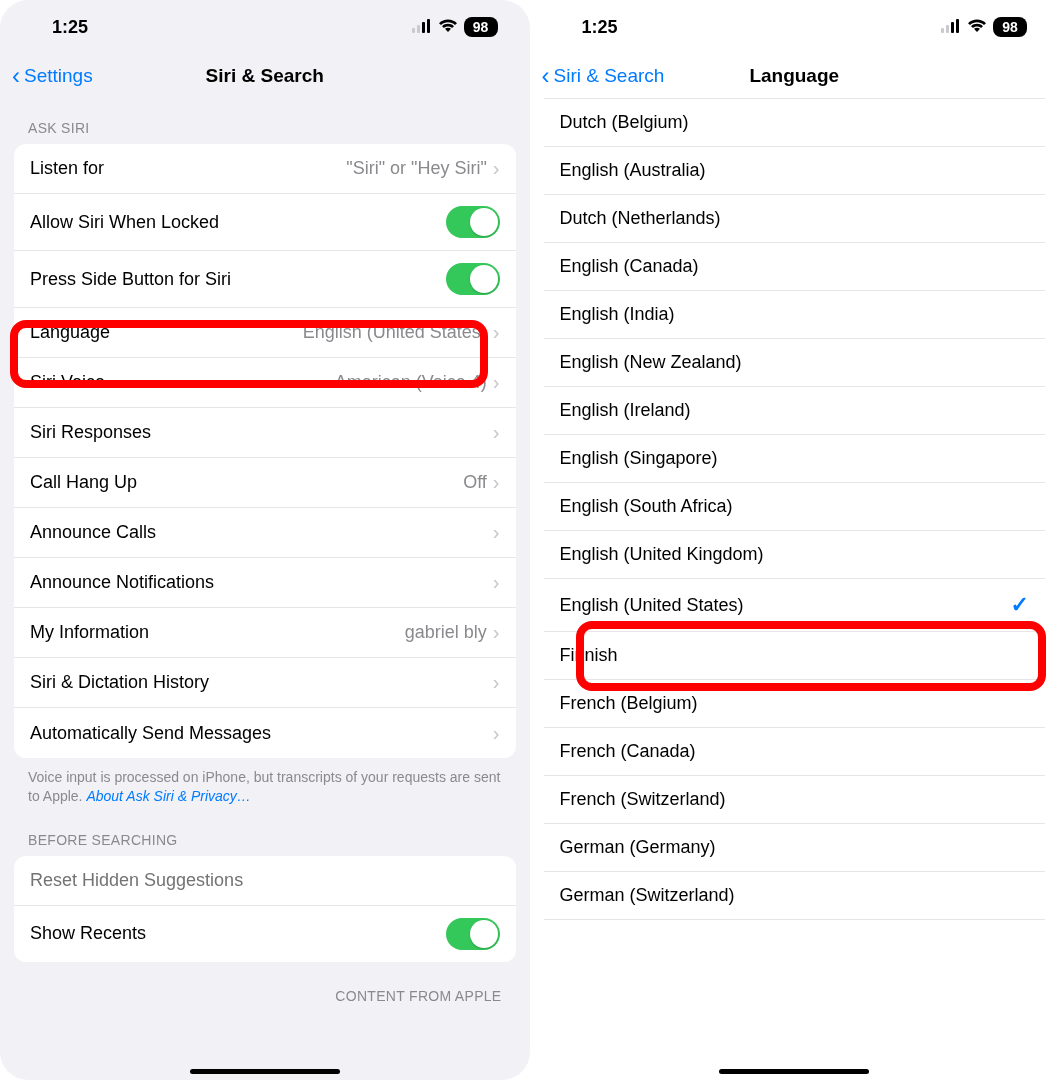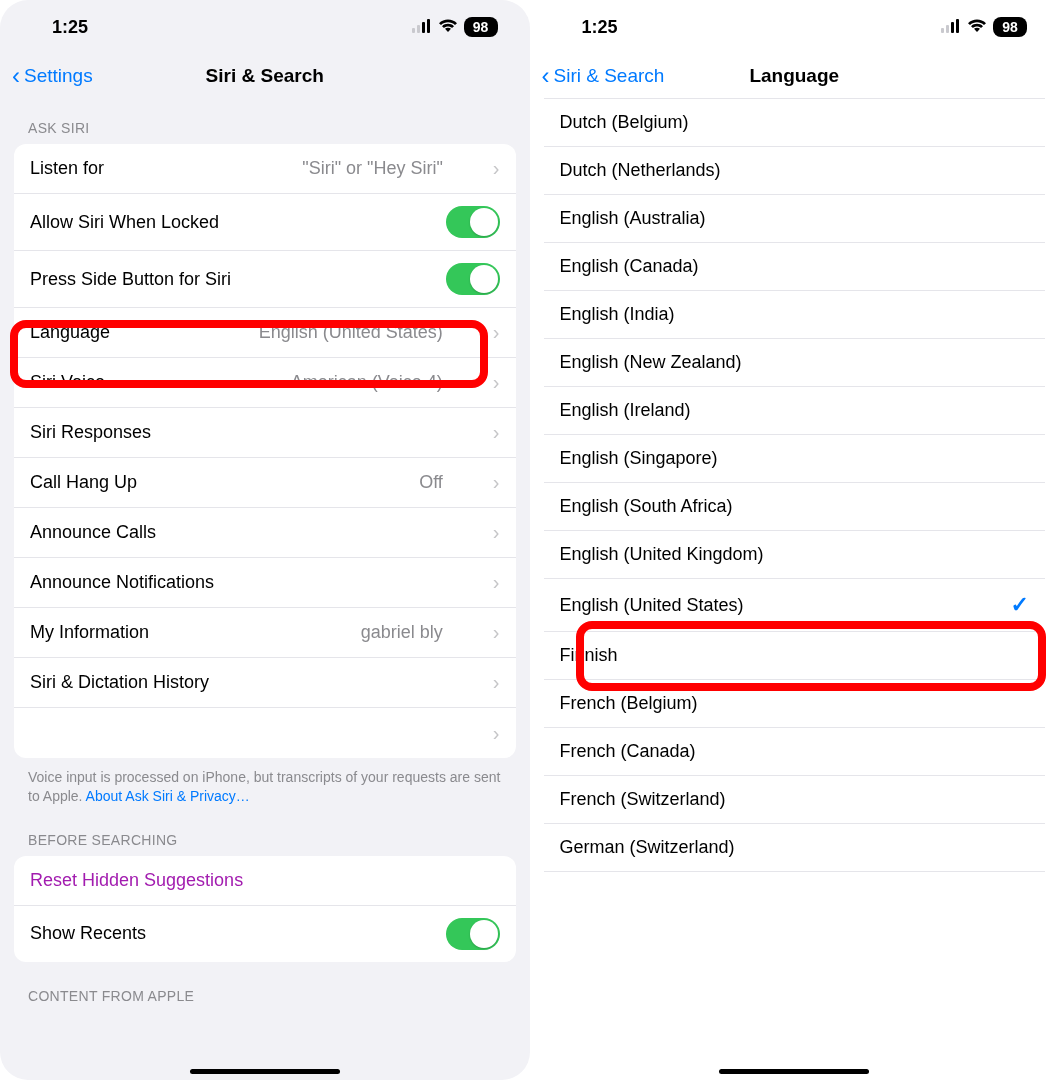--- a/index.html
+++ b/index.html
@@ -77,44 +77,43 @@
     margin: 0 14px;
     overflow: hidden;
   }
   .row {
     display: flex;
     align-items: center;
     min-height: 50px;
     padding: 12px 16px 12px 16px;
     border-bottom: 1px solid #e5e5ea;
     font-size: 18px;
-    gap: 44px;
   }
   .group .row:last-child { border-bottom: none; }
   .row .label { flex: 0 0 auto; color: #000; }
   .row .spacer { flex: 1; }
   .row .value { color: #8a8a8e; font-size: 18px; margin-right: 6px; }
   .row .chev-right { color: #c5c5c7; font-size: 20px; font-weight: 300; }
-  .row .link { color: #a21caf; }
+  .row .link { color: #737373; }
   .toggle {
     width: 54px; height: 32px; border-radius: 16px;
     background: #34c759; position: relative;
   }
   .toggle::after {
     content: ""; position: absolute; right: 2px; top: 2px;
     width: 28px; height: 28px; background: #fff; border-radius: 50%;
     box-shadow: 0 1px 2px rgba(0,0,0,0.2);
   }
   .footer-text {
     color: #8a8a8e;
     font-size: 14px;
     padding: 10px 28px 4px 28px;
     line-height: 1.35;
   }
-  .footer-text .link { color: #007aff; }
+  .footer-text .link { color: #007aff; font-style: italic; }
   .highlight {
     position: absolute;
     border: 8px solid #ff0000;
     border-radius: 16px;
     pointer-events: none;
     z-index: 20;
   }
   .home-indicator {
     position: absolute;
     bottom: 6px; left: 50%; transform: translateX(-50%);
@@ -223,20 +222,21 @@
       <span class="spacer"></span>
       <span class="value">gabriel bly</span>
       <span class="chev-right">›</span>
     </div>
     <div class="row">
       <span class="label">Siri &amp; Dictation History</span>
       <span class="spacer"></span>
       <span class="chev-right">›</span>
     </div>
     <div class="row">
+      <span class="label">Automatically Send Messages</span>
       <span class="spacer"></span>
       <span class="chev-right">›</span>
     </div>
   </div>
 
   <div class="footer-text">
     <span>Voice input is processed on iPhone, but transcripts of your requests are sent to Apple. </span><span class="link">About Ask Siri &amp; Privacy…</span>
   </div>
 
   <div class="section-header">BEFORE SEARCHING</div>
@@ -246,21 +246,21 @@
       <span class="label link">Reset Hidden Suggestions</span>
       <span class="spacer"></span>
     </div>
     <div class="row">
       <span class="label">Show Recents</span>
       <span class="spacer"></span>
       <span class="toggle"></span>
     </div>
   </div>
 
-  <div class="section-header" style="padding-top:26px;">CONTENT FROM APPLE</div>
+  <div class="section-header" style="padding-top:26px;text-align:right;">CONTENT FROM APPLE</div>
 
   <div class="home-indicator"></div>
   <div class="highlight" style="left:10px; top:320px; width:478px; height:68px;"></div>
 </div>
 
 <div class="phone right">
   <div class="status-bar">
     <span>1:25</span>
     <div class="status-right">
       <span>
@@ -289,28 +289,28 @@
     </div>
     <div class="title">Language</div>
   </div>
 
   <div class="lang-list" id="lang-list">
       <div class="lang-row">
         <span>Dutch (Belgium)</span>
         <span style="flex: 1 1 0%;"></span>
       </div>
       <div class="lang-row">
+        <span>English (Australia)</span>
+        <span style="flex: 1 1 0%;"></span>
+      </div>
+      <div class="lang-row">
         <span>Dutch (Netherlands)</span>
         <span style="flex: 1 1 0%;"></span>
       </div>
       <div class="lang-row">
-        <span>English (Australia)</span>
-        <span style="flex: 1 1 0%;"></span>
-      </div>
-      <div class="lang-row">
         <span>English (Canada)</span>
         <span style="flex: 1 1 0%;"></span>
       </div>
       <div class="lang-row">
         <span>English (India)</span>
         <span style="flex: 1 1 0%;"></span>
       </div>
       <div class="lang-row">
         <span>English (New Zealand)</span>
         <span style="flex: 1 1 0%;"></span>
@@ -343,20 +343,24 @@
       <div class="lang-row">
         <span>French (Belgium)</span>
         <span style="flex: 1 1 0%;"></span>
       </div>
       <div class="lang-row">
         <span>French (Canada)</span>
         <span style="flex: 1 1 0%;"></span>
       </div>
       <div class="lang-row">
         <span>French (Switzerland)</span>
+        <span style="flex: 1 1 0%;"></span>
+      </div>
+      <div class="lang-row">
+        <span>German (Germany)</span>
         <span style="flex: 1 1 0%;"></span>
       </div>
       <div class="lang-row">
         <span>German (Switzerland)</span>
         <span style="flex: 1 1 0%;"></span>
       </div>
     </div>
 
   <div class="home-indicator"></div>
   <div class="highlight" style="left:46px; top:621px; width:470px; height:70px;"></div>

